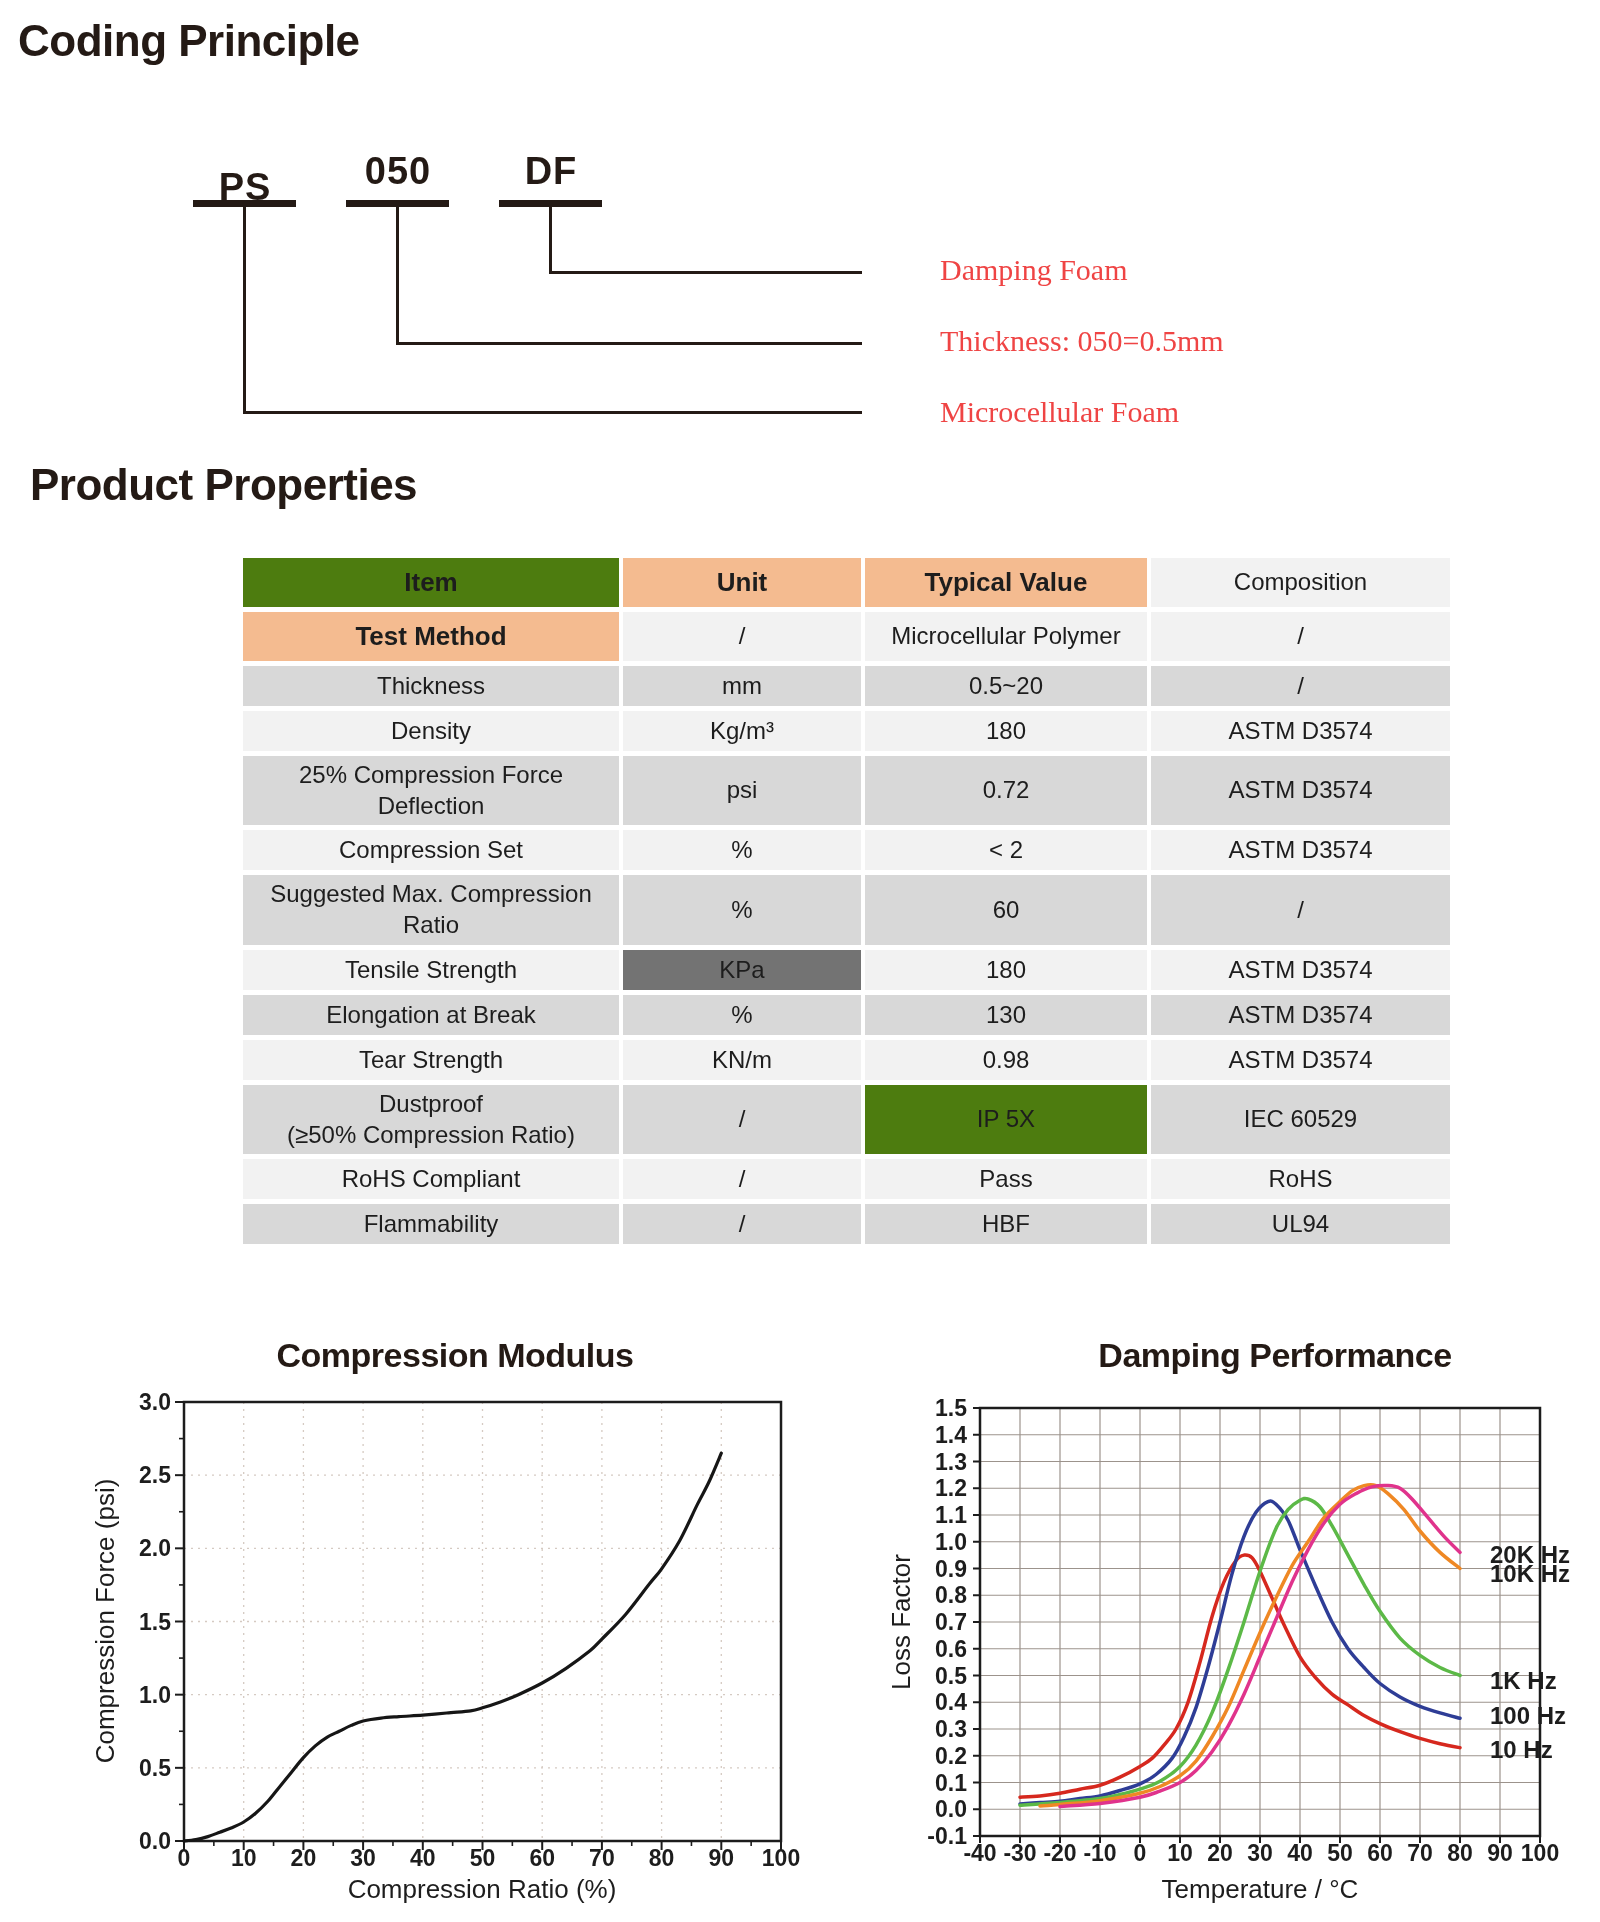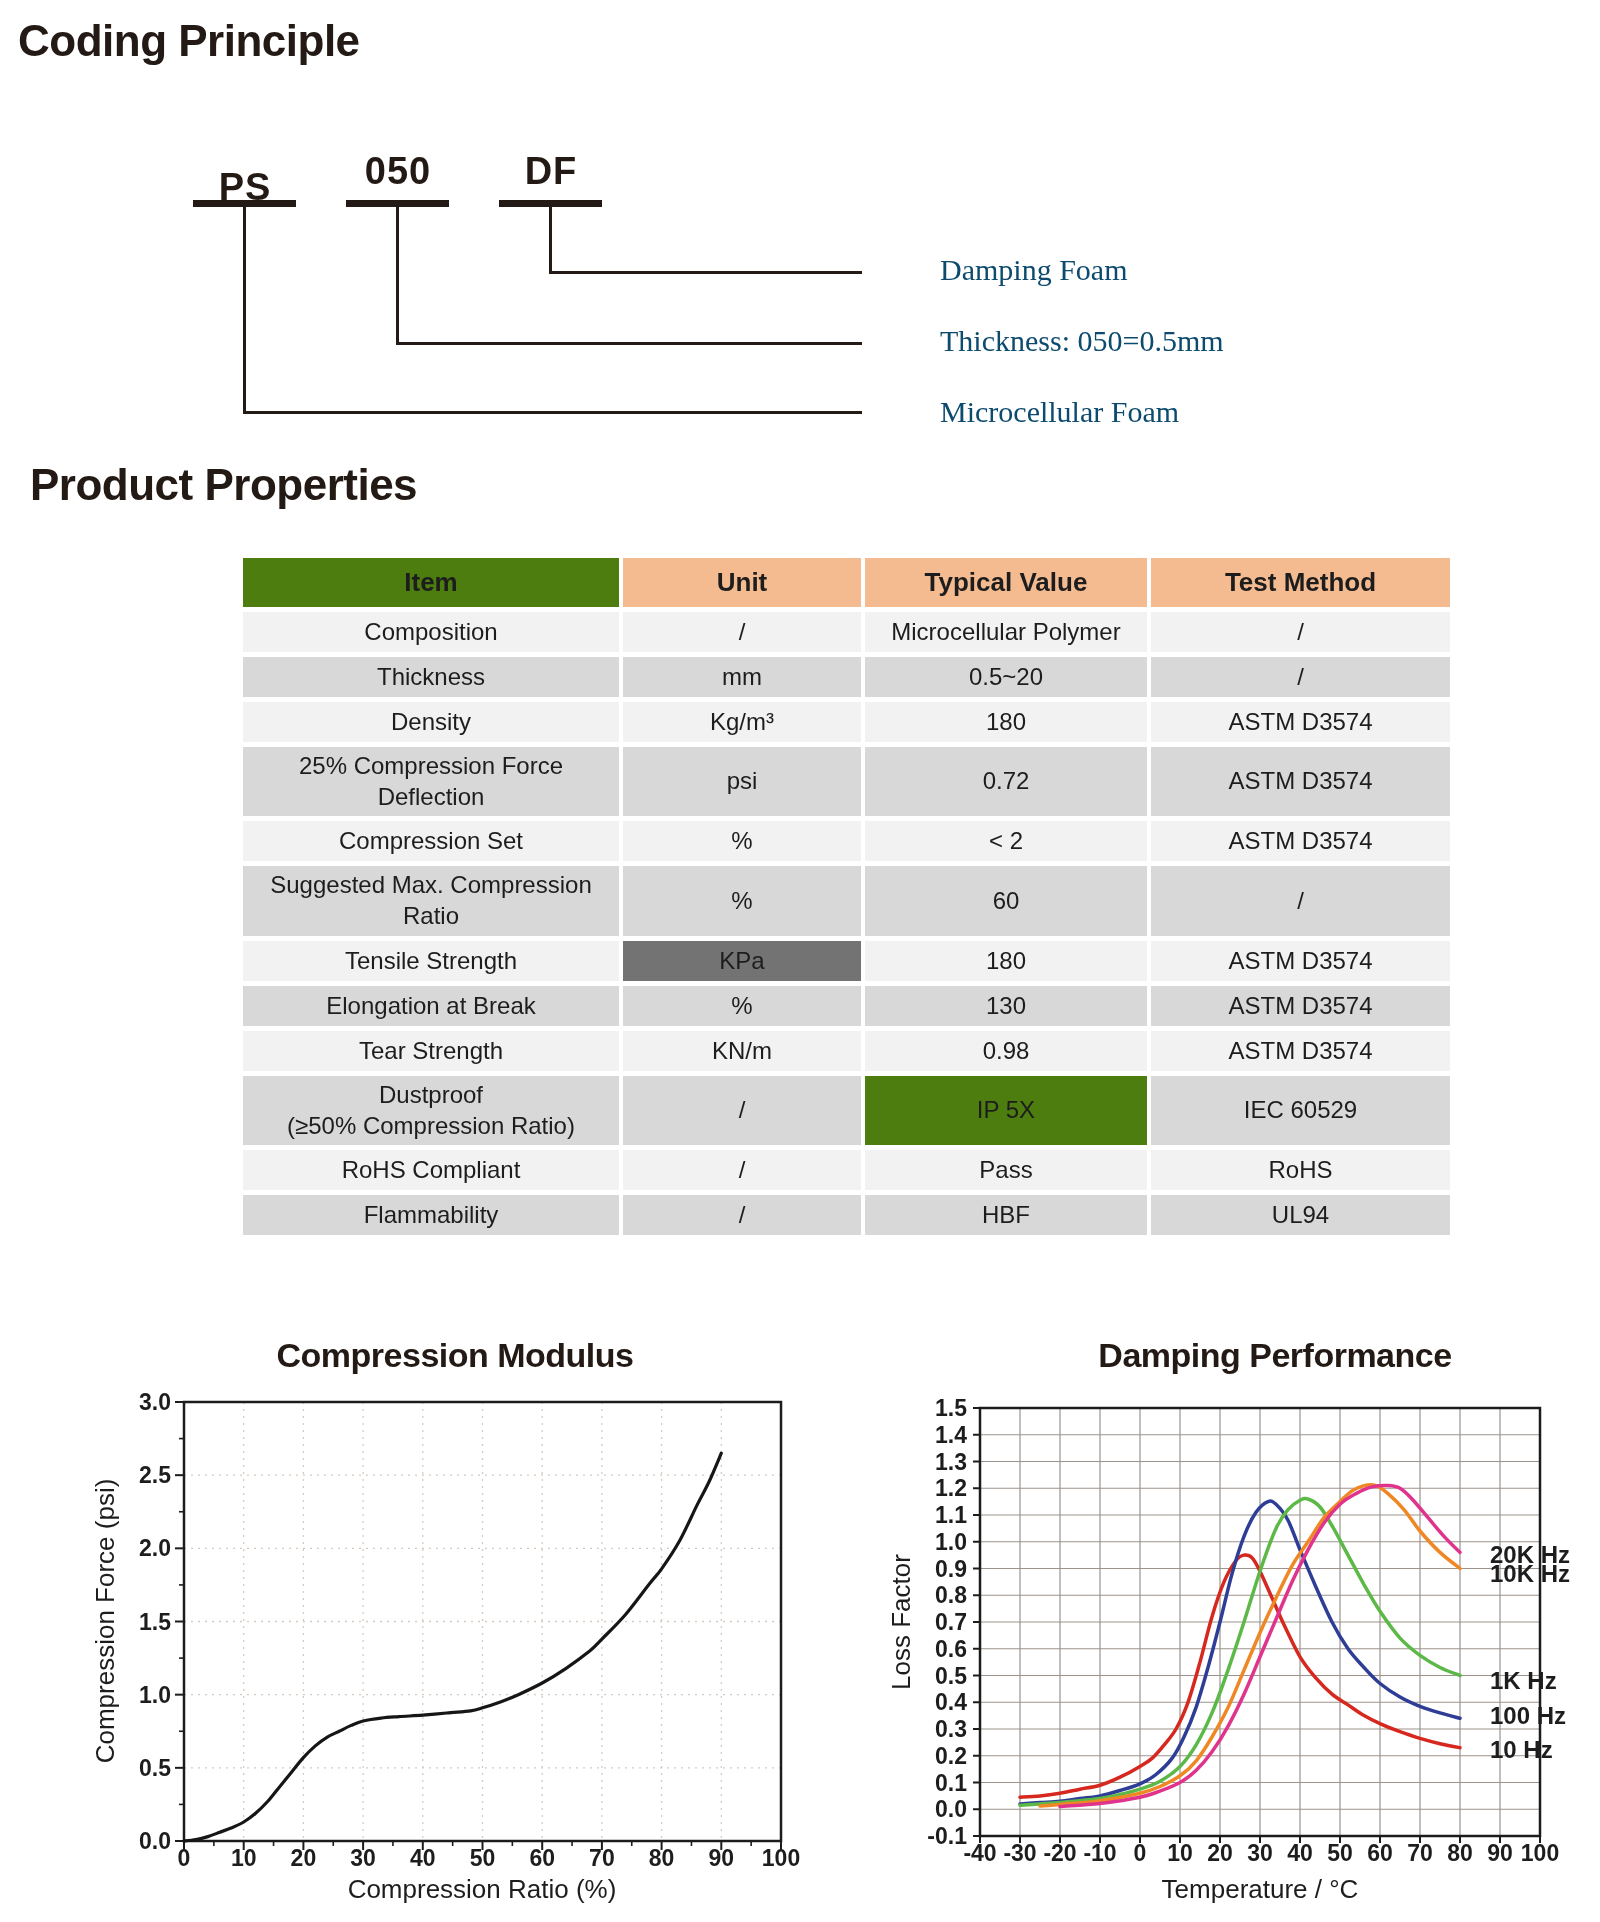--- a/index.html
+++ b/index.html
@@ -15,21 +15,21 @@
   
   .code-text {
     position:absolute; width:110px; text-align:center;
     font-size:38px; font-weight:700; color:#241a15; letter-spacing:1px;
   }
   .code-bar { position:absolute; height:7px; background:#241a15; }
   .vline { position:absolute; width:3px; background:#241a15; }
   .hline { position:absolute; height:3px; background:#241a15; }
   .callout {
     position:absolute; left:940px; font-family:"Liberation Serif", serif;
-    font-size:30px; color:#0c4a6e; white-space:nowrap;
+    font-size:30px; color:#ef4444; white-space:nowrap;
   }
   
   .props-table {
     position:absolute; left:243px; top:558px; width:1207px;
     display:grid; grid-template-columns:376px 238px 282px 299px;
     column-gap:4px; row-gap:5px; background:#ffffff;
   }
   .cell {
     display:flex; align-items:center; justify-content:center; text-align:center;
     font-size:24px; line-height:1.28; padding:4px 10px; white-space:pre-line;
@@ -69,22 +69,22 @@
   <div class="callout" style="top:324px;">Thickness: 050=0.5mm</div>
   <div class="callout" style="top:395px;">Microcellular Foam</div>
 </div>
 
 <div class="abs h1" style="left:30px; top:460px;">Product Properties</div>
 
 <div class="props-table" id="propsTable">
     <div class="cell hdr" style="background: #4d7c0f;">Item</div>
     <div class="cell hdr" style="background: rgb(244, 187, 144);">Unit</div>
     <div class="cell hdr" style="background: rgb(244, 187, 144);">Typical Value</div>
+    <div class="cell" style="background: rgb(242, 242, 242);">Composition</div>
     <div class="cell hdr" style="background: rgb(244, 187, 144);">Test Method</div>
-    <div class="cell" style="background: rgb(242, 242, 242);">Composition</div>
     <div class="cell" style="background: rgb(242, 242, 242);">/</div>
     <div class="cell" style="background: rgb(242, 242, 242);">Microcellular Polymer</div>
     <div class="cell" style="background: rgb(242, 242, 242);">/</div>
     <div class="cell" style="background: rgb(216, 216, 216);">Thickness</div>
     <div class="cell" style="background: rgb(216, 216, 216);">mm</div>
     <div class="cell" style="background: rgb(216, 216, 216);">0.5~20</div>
     <div class="cell" style="background: rgb(216, 216, 216);">/</div>
     <div class="cell" style="background: rgb(242, 242, 242);">Density</div>
     <div class="cell" style="background: rgb(242, 242, 242);">Kg/m³</div>
     <div class="cell" style="background: rgb(242, 242, 242);">180</div>

